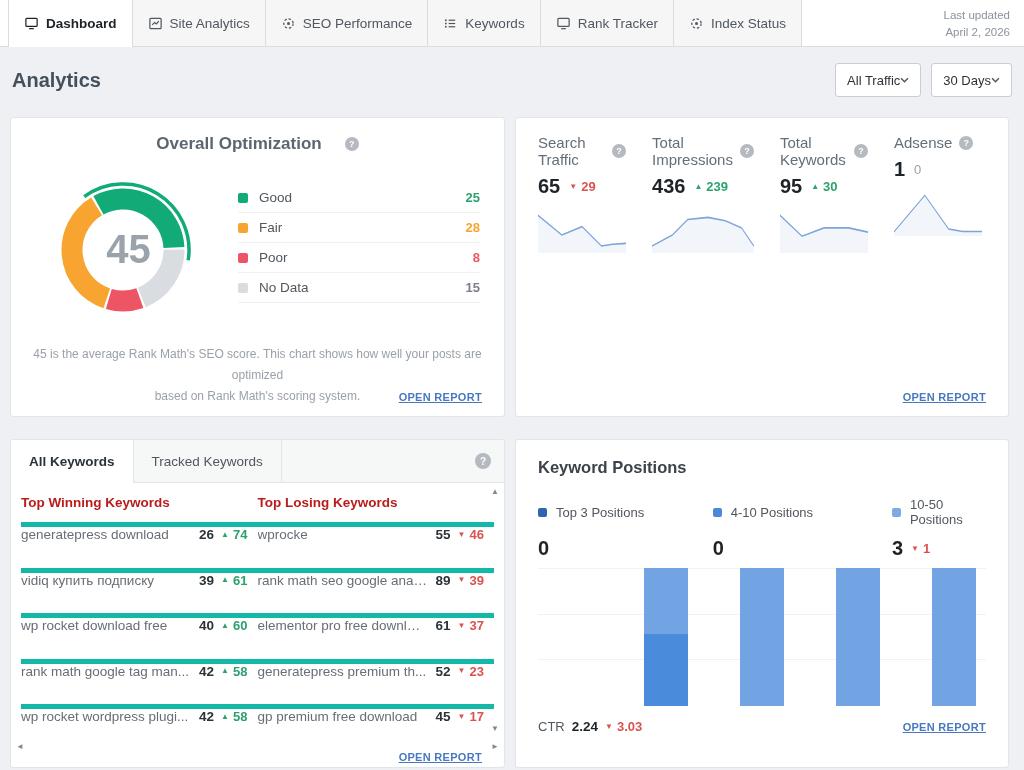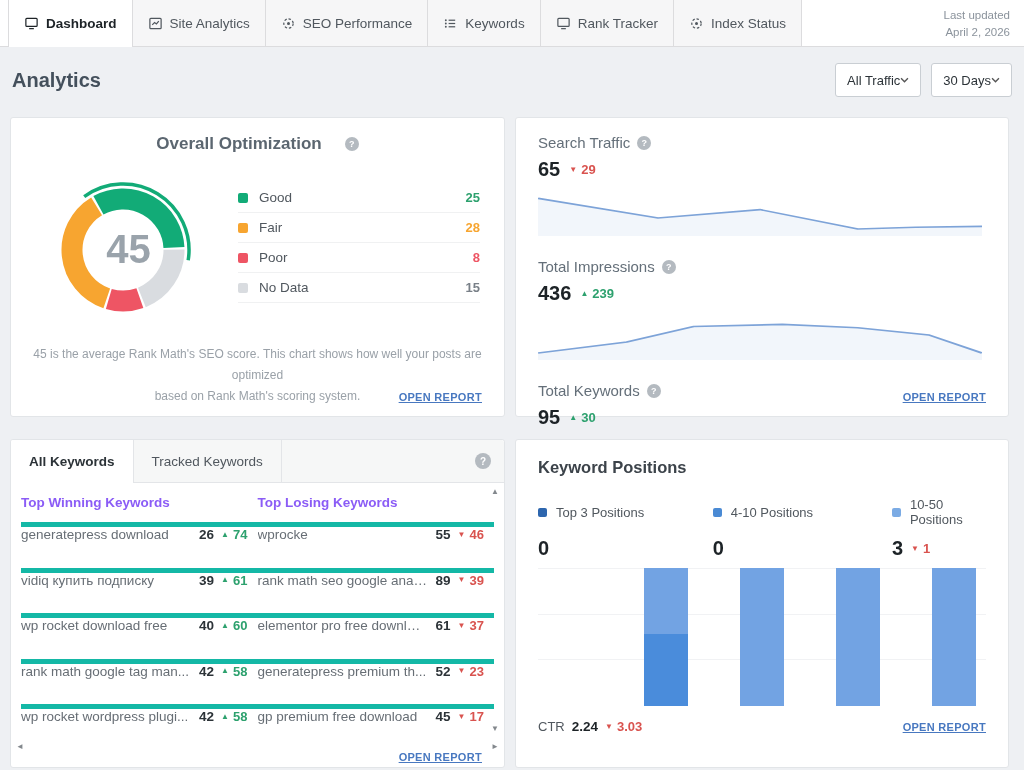--- a/index.html
+++ b/index.html
@@ -49,34 +49,34 @@
   .donut-wrap{position:relative;width:175px;height:162px;flex:none;margin-left:8px}
   .donut-score{position:absolute;inset:0;display:flex;align-items:center;justify-content:center;
        padding-top:12px;font-size:40px;font-weight:bold;color:#9aa3ab}
   .opt-legend{flex:1;margin-left:22px;margin-right:2px}
   .legend-row{display:flex;align-items:center;height:29px;border-bottom:1px solid #f0f1f2;font-size:13.5px;color:#50575e}
   .legend-swatch{width:10px;height:10px;border-radius:2px;margin-right:11px;flex:none}
   .legend-val{margin-left:auto;font-weight:bold;font-size:13px}
   .opt-note{font-size:12px;color:#9aa1a8;margin-top:20px;line-height:1.75}
   
   .card-stats{padding:16px 0 0 22px}
-  .stats-grid{display:grid;grid-template-columns:1fr;row-gap:22px}
+  .stats-grid{display:grid;grid-template-columns:1fr 1fr 1fr 1fr;row-gap:22px}
   .stat{padding-right:26px}
   .stat-head{display:flex;align-items:center;gap:7px;font-size:15px;color:#646f79}
   .stat-val{display:flex;align-items:center;gap:9px;margin:7px 0 9px;font-size:20px;font-weight:bold;color:#1d2327}
   .spark{width:100%;height:46px;display:block}
   
   .kw-tabstrip{height:42px;background:#f6f7f7;border-bottom:1px solid #e3e5e8;display:flex;border-radius:3px 3px 0 0}
   .kw-tab{display:flex;align-items:center;padding:0 18px;font-size:13.5px;color:#50575e;
        border-right:1px solid #e3e5e8;cursor:pointer;position:relative}
   .kw-tab.active{background:#fff;font-weight:bold;color:#2c3338}
   .kw-tab.active::after{content:"";position:absolute;left:-1px;right:0;bottom:-1px;height:1px;background:#fff}
   .kw-help{position:absolute;right:13px;top:13px}
   .kw-table{padding:0 10px}
-  .kw-header{display:flex;font-weight:bold;font-size:13.5px;color:#8b5cf6;height:39px;align-items:center}
+  .kw-header{display:flex;font-weight:bold;font-size:13.5px;color:#b91c1c;height:39px;align-items:center}
   .kw-hcell{flex:1;min-width:0}
   .kw-row{display:flex;height:40.5px;align-items:flex-start;border-top:5px solid #14b8a6;font-size:13.5px;color:#676e75;cursor:pointer}
   .kw-cell{display:flex;align-items:center;flex:1;min-width:0;padding-right:10px}
   .kw-text{flex:1;min-width:0;overflow:hidden;text-overflow:ellipsis;white-space:nowrap;padding-right:8px}
   .kw-pos{font-weight:bold;color:#2c3338;margin-right:7px;font-size:13.5px}
   .sarr{position:absolute;font-size:8px;color:#83888d;line-height:1;cursor:pointer}
   
   .card-pos{padding:18px 22px}
   .kp-title{font-size:16.5px;font-weight:bold;color:#3c434a}
   .kp-legend,.kp-values{display:grid;grid-template-columns:39% 40% 21%}

